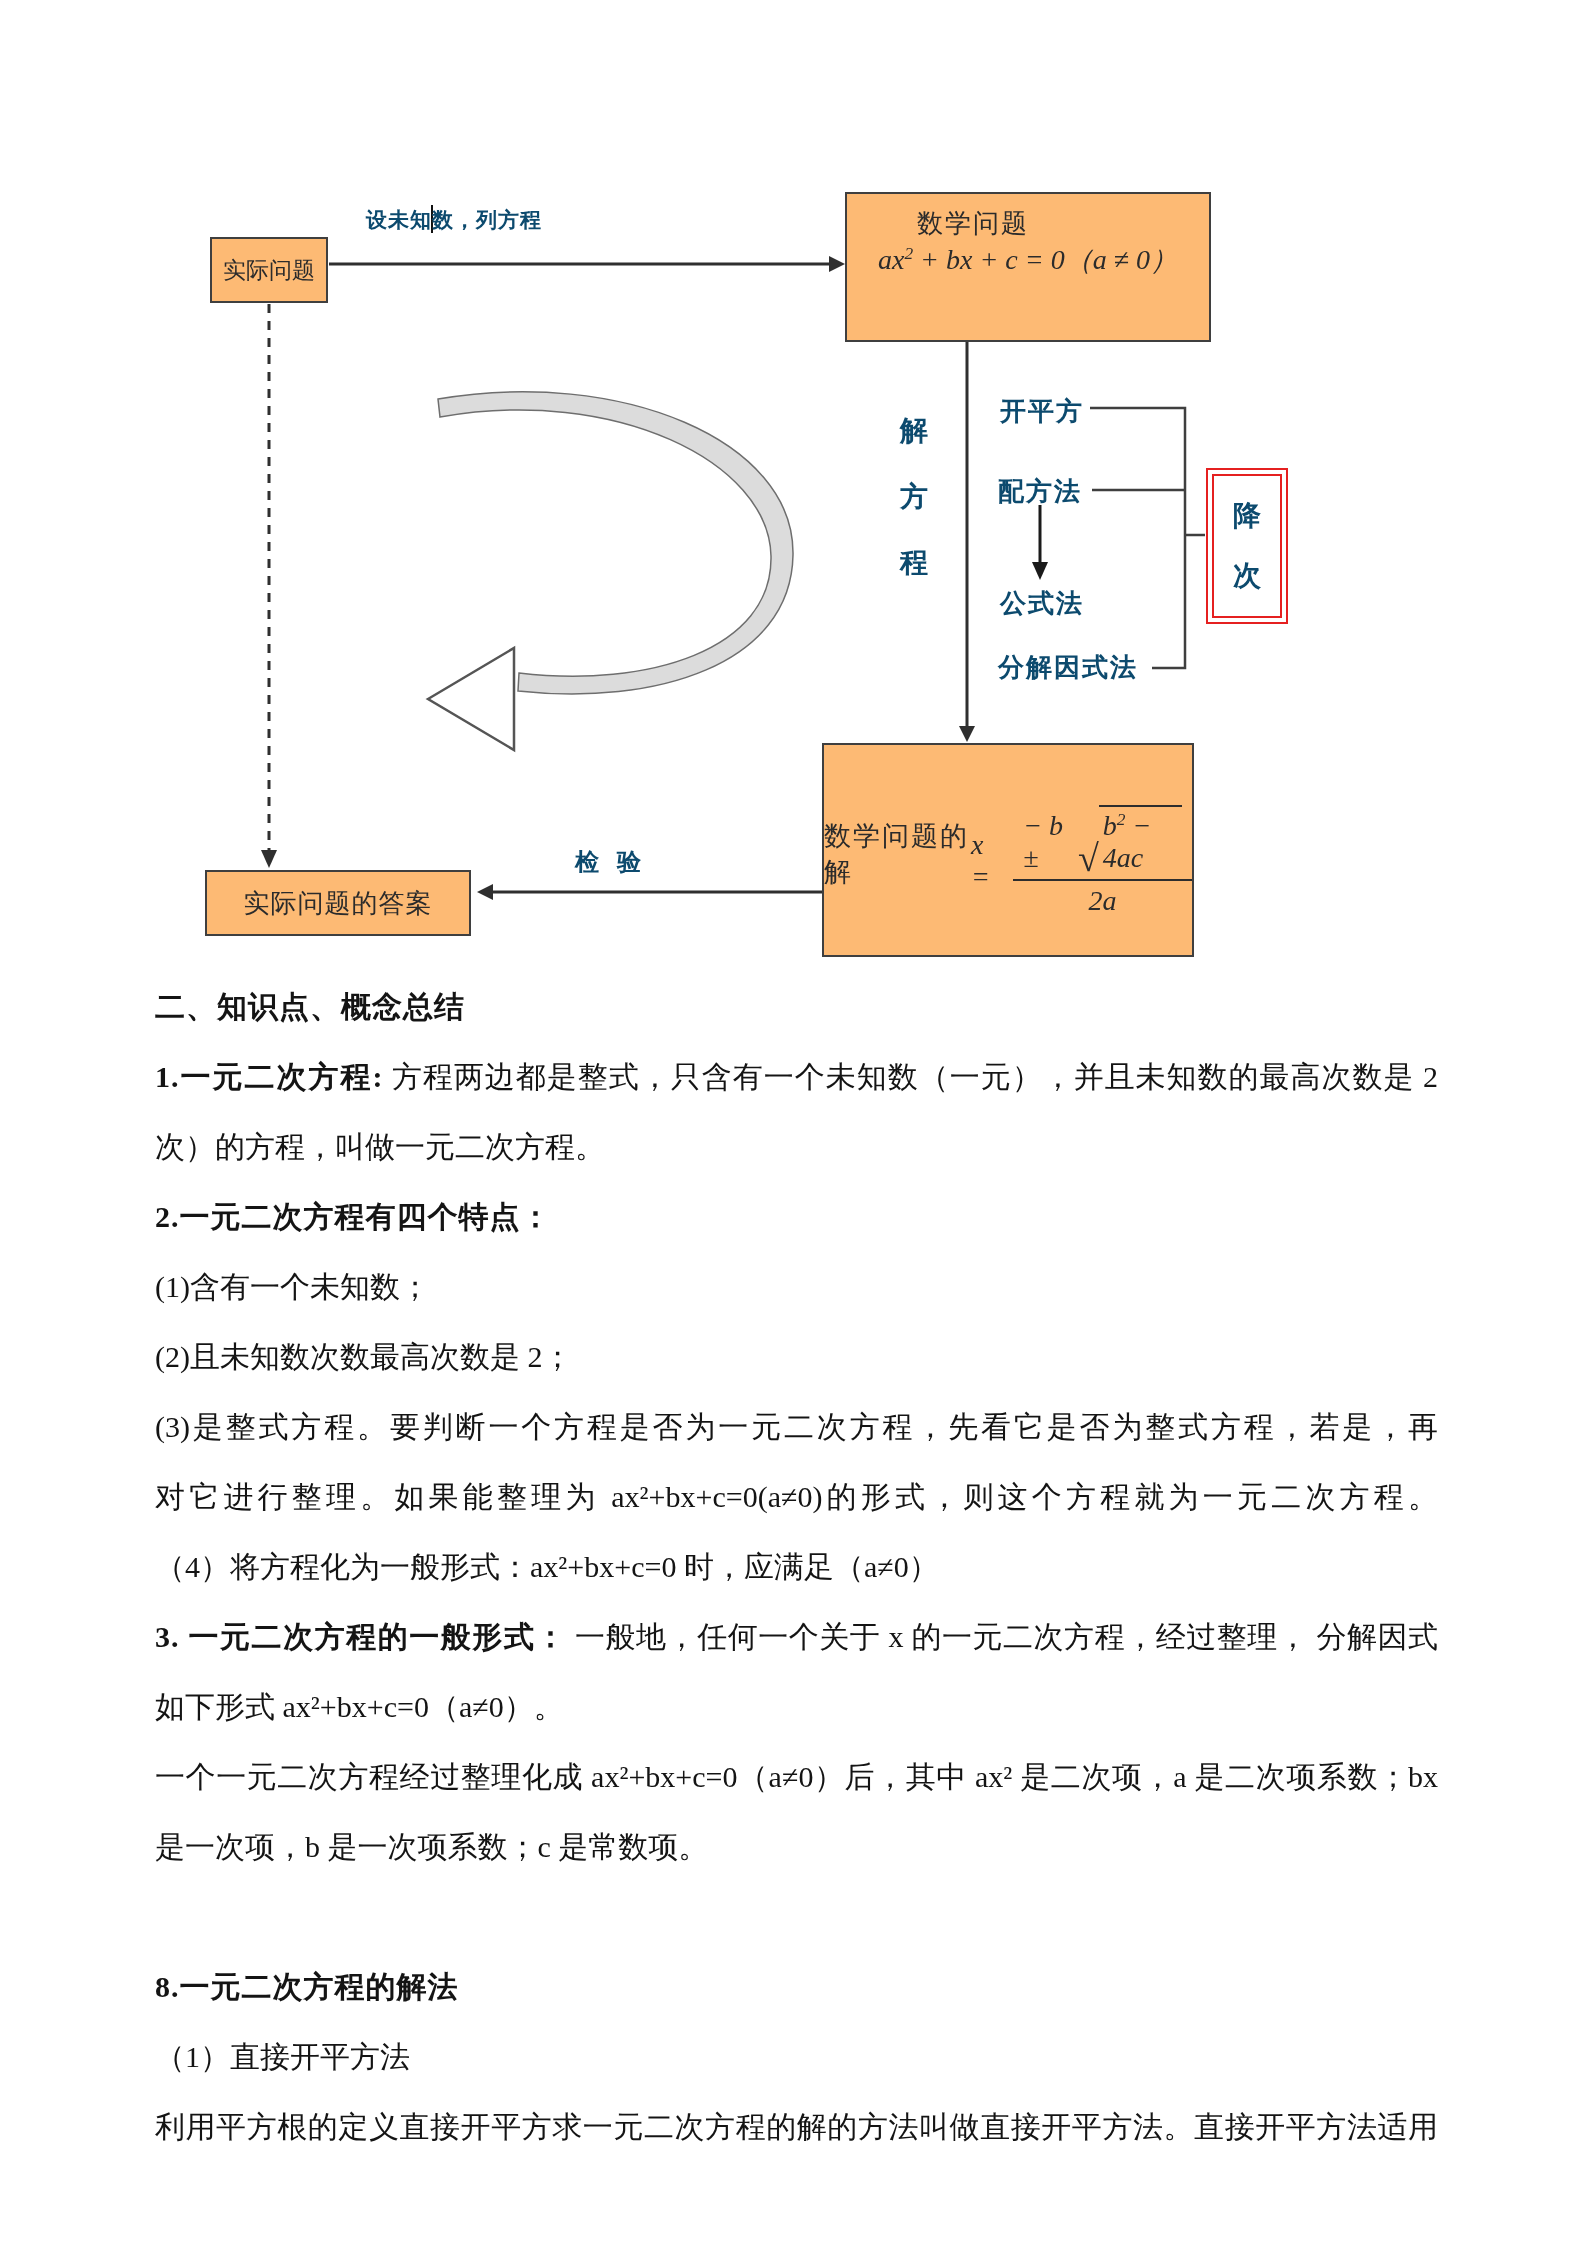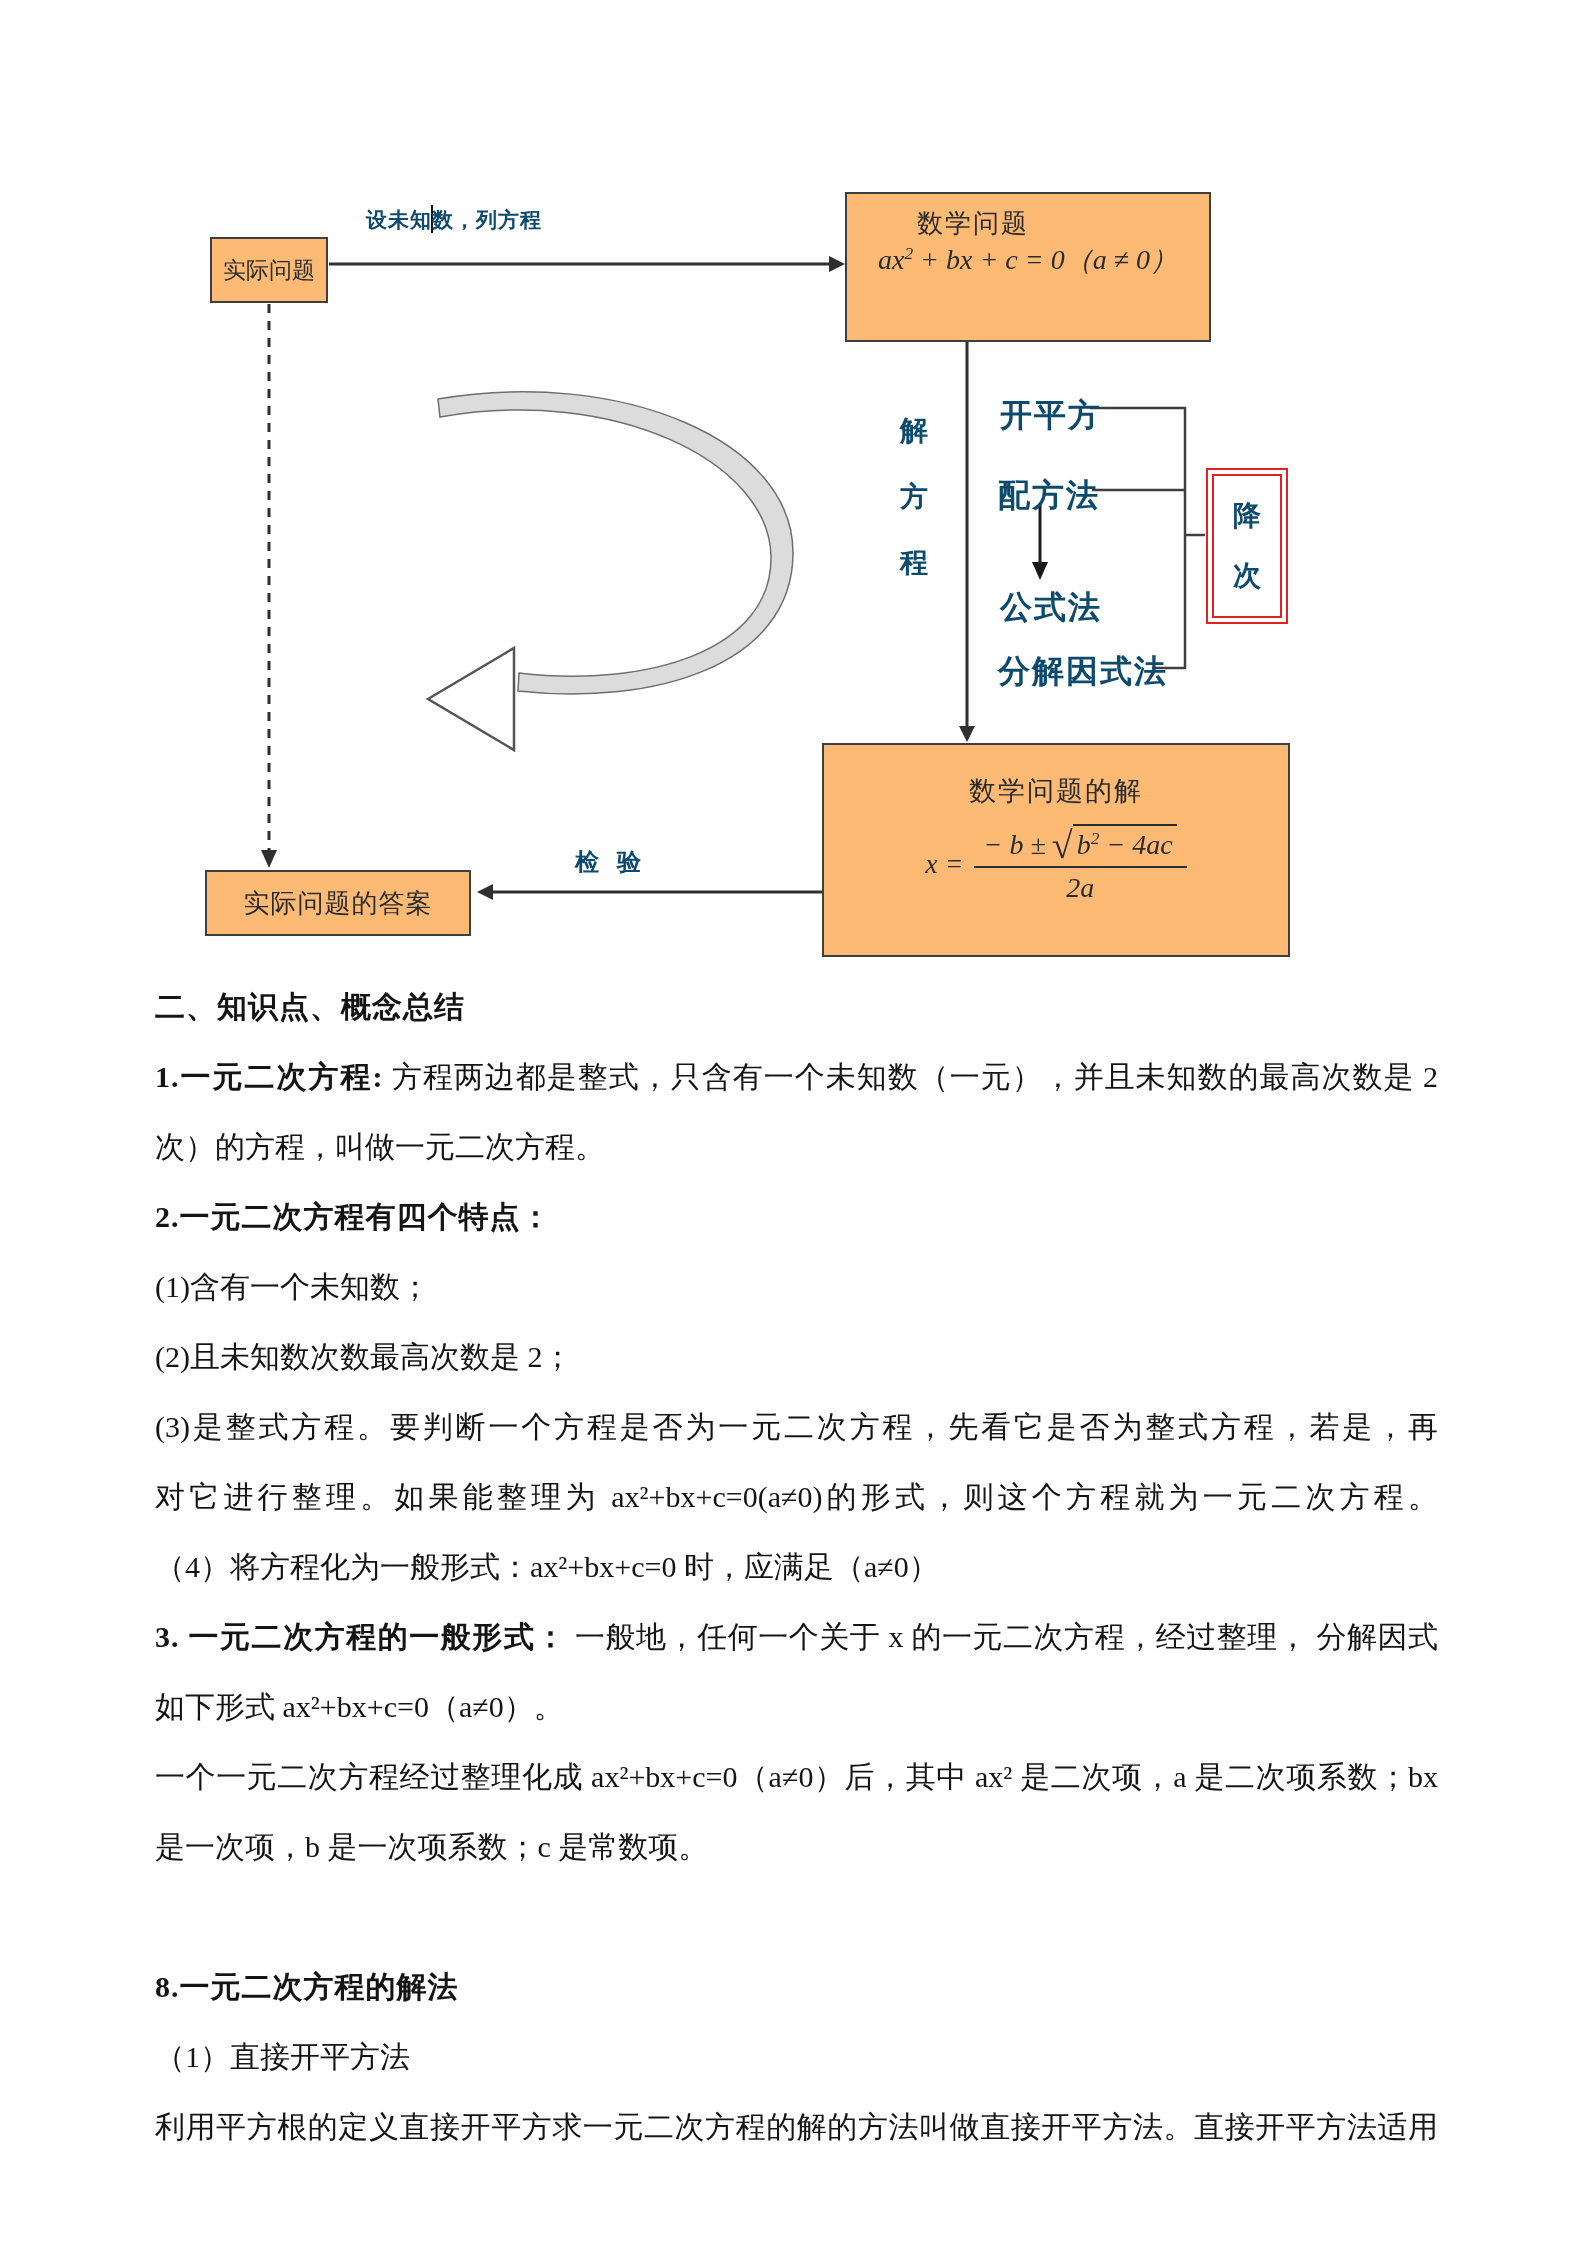--- a/index.html
+++ b/index.html
@@ -13,30 +13,30 @@
   .fsvg{position:absolute;left:0;top:0;}
   .fbox{
     position:absolute;border:2px solid #3f3f3f;background:#fdba74;
     display:flex;align-items:center;justify-content:center;
     color:#2b2b2b;box-sizing:border-box;
   }
   .box-practical{left:210px;top:237px;width:118px;height:66px;font-size:23px;}
   .box-math{left:845px;top:192px;width:366px;height:150px;flex-direction:column;justify-content:flex-start;padding-top:12px;}
   .box-math .btitle{font-size:26px;transform:translateX(-55px);letter-spacing:2px;}
   .box-math .bformula{font-size:28px;margin-top:0;}
-  .box-solution{left:822px;top:743px;width:468px;height:214px;flex-direction:column;justify-content:flex-start;padding-top:28px;}
+  .box-solution{left:822px;top:743px;width:372px;height:214px;flex-direction:row;justify-content:flex-start;padding-top:8px;}
   .box-solution .btitle{font-size:27px;letter-spacing:2px;}
   .box-answer{left:205px;top:870px;width:266px;height:66px;font-size:26px;letter-spacing:1px;}
   .math{font-style:italic;}
   .math sup{font-size:0.62em;font-style:italic;}
   .blue{color:#0c4a6e;font-weight:bold;}
   .lbl-setunknown{position:absolute;left:366px;top:205px;font-size:21px;letter-spacing:1px;white-space:nowrap;}
   .caret{display:inline-block;width:2px;height:28px;background:#111;vertical-align:-6px;margin:0 -1px;}
   .lbl-solve{position:absolute;left:897px;top:398px;width:34px;font-size:28px;line-height:66px;text-align:center;}
-  .lbl-method{position:absolute;font-size:32px;letter-spacing:2px;white-space:nowrap;}
+  .lbl-method{position:absolute;font-size:26px;letter-spacing:2px;white-space:nowrap;}
   .m-sqrt{left:1000px;top:394px;}
   .m-complete{left:998px;top:474px;}
   .m-formula{left:1000px;top:586px;}
   .m-factor{left:998px;top:650px;}
   .lbl-check{position:absolute;left:575px;top:846px;font-size:24px;letter-spacing:6px;}
   .box-reduce{
     position:absolute;left:1206px;top:468px;width:82px;height:156px;
     border:2px solid #e52020;padding:4px;box-sizing:border-box;background:#fff;
   }
   .box-reduce .inner{

